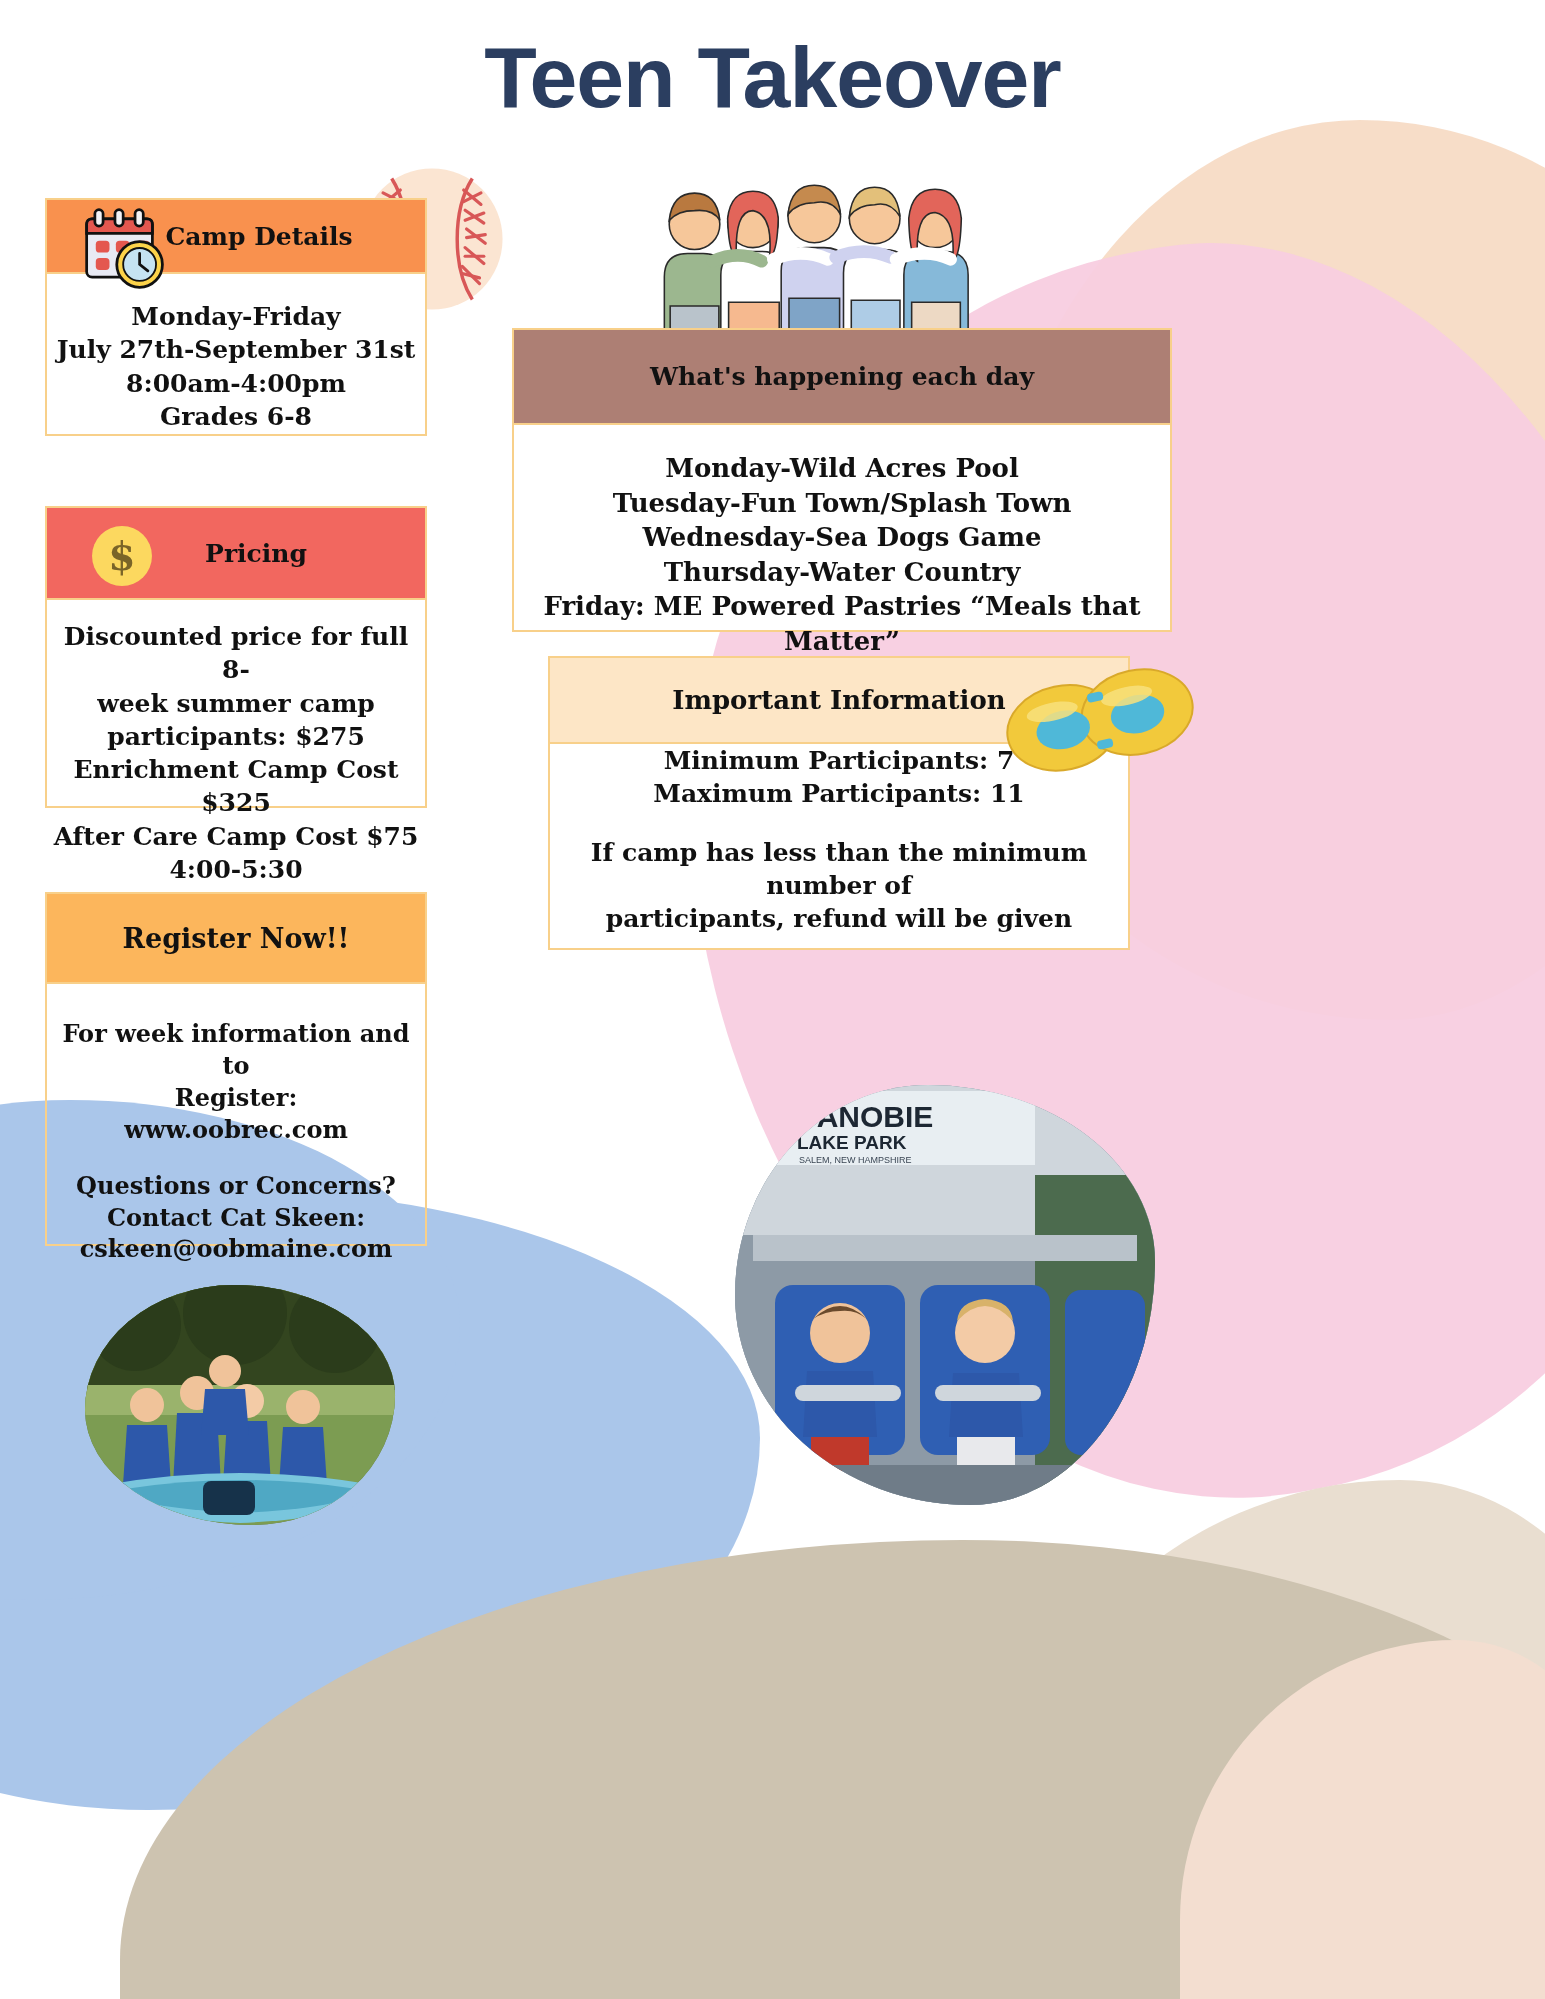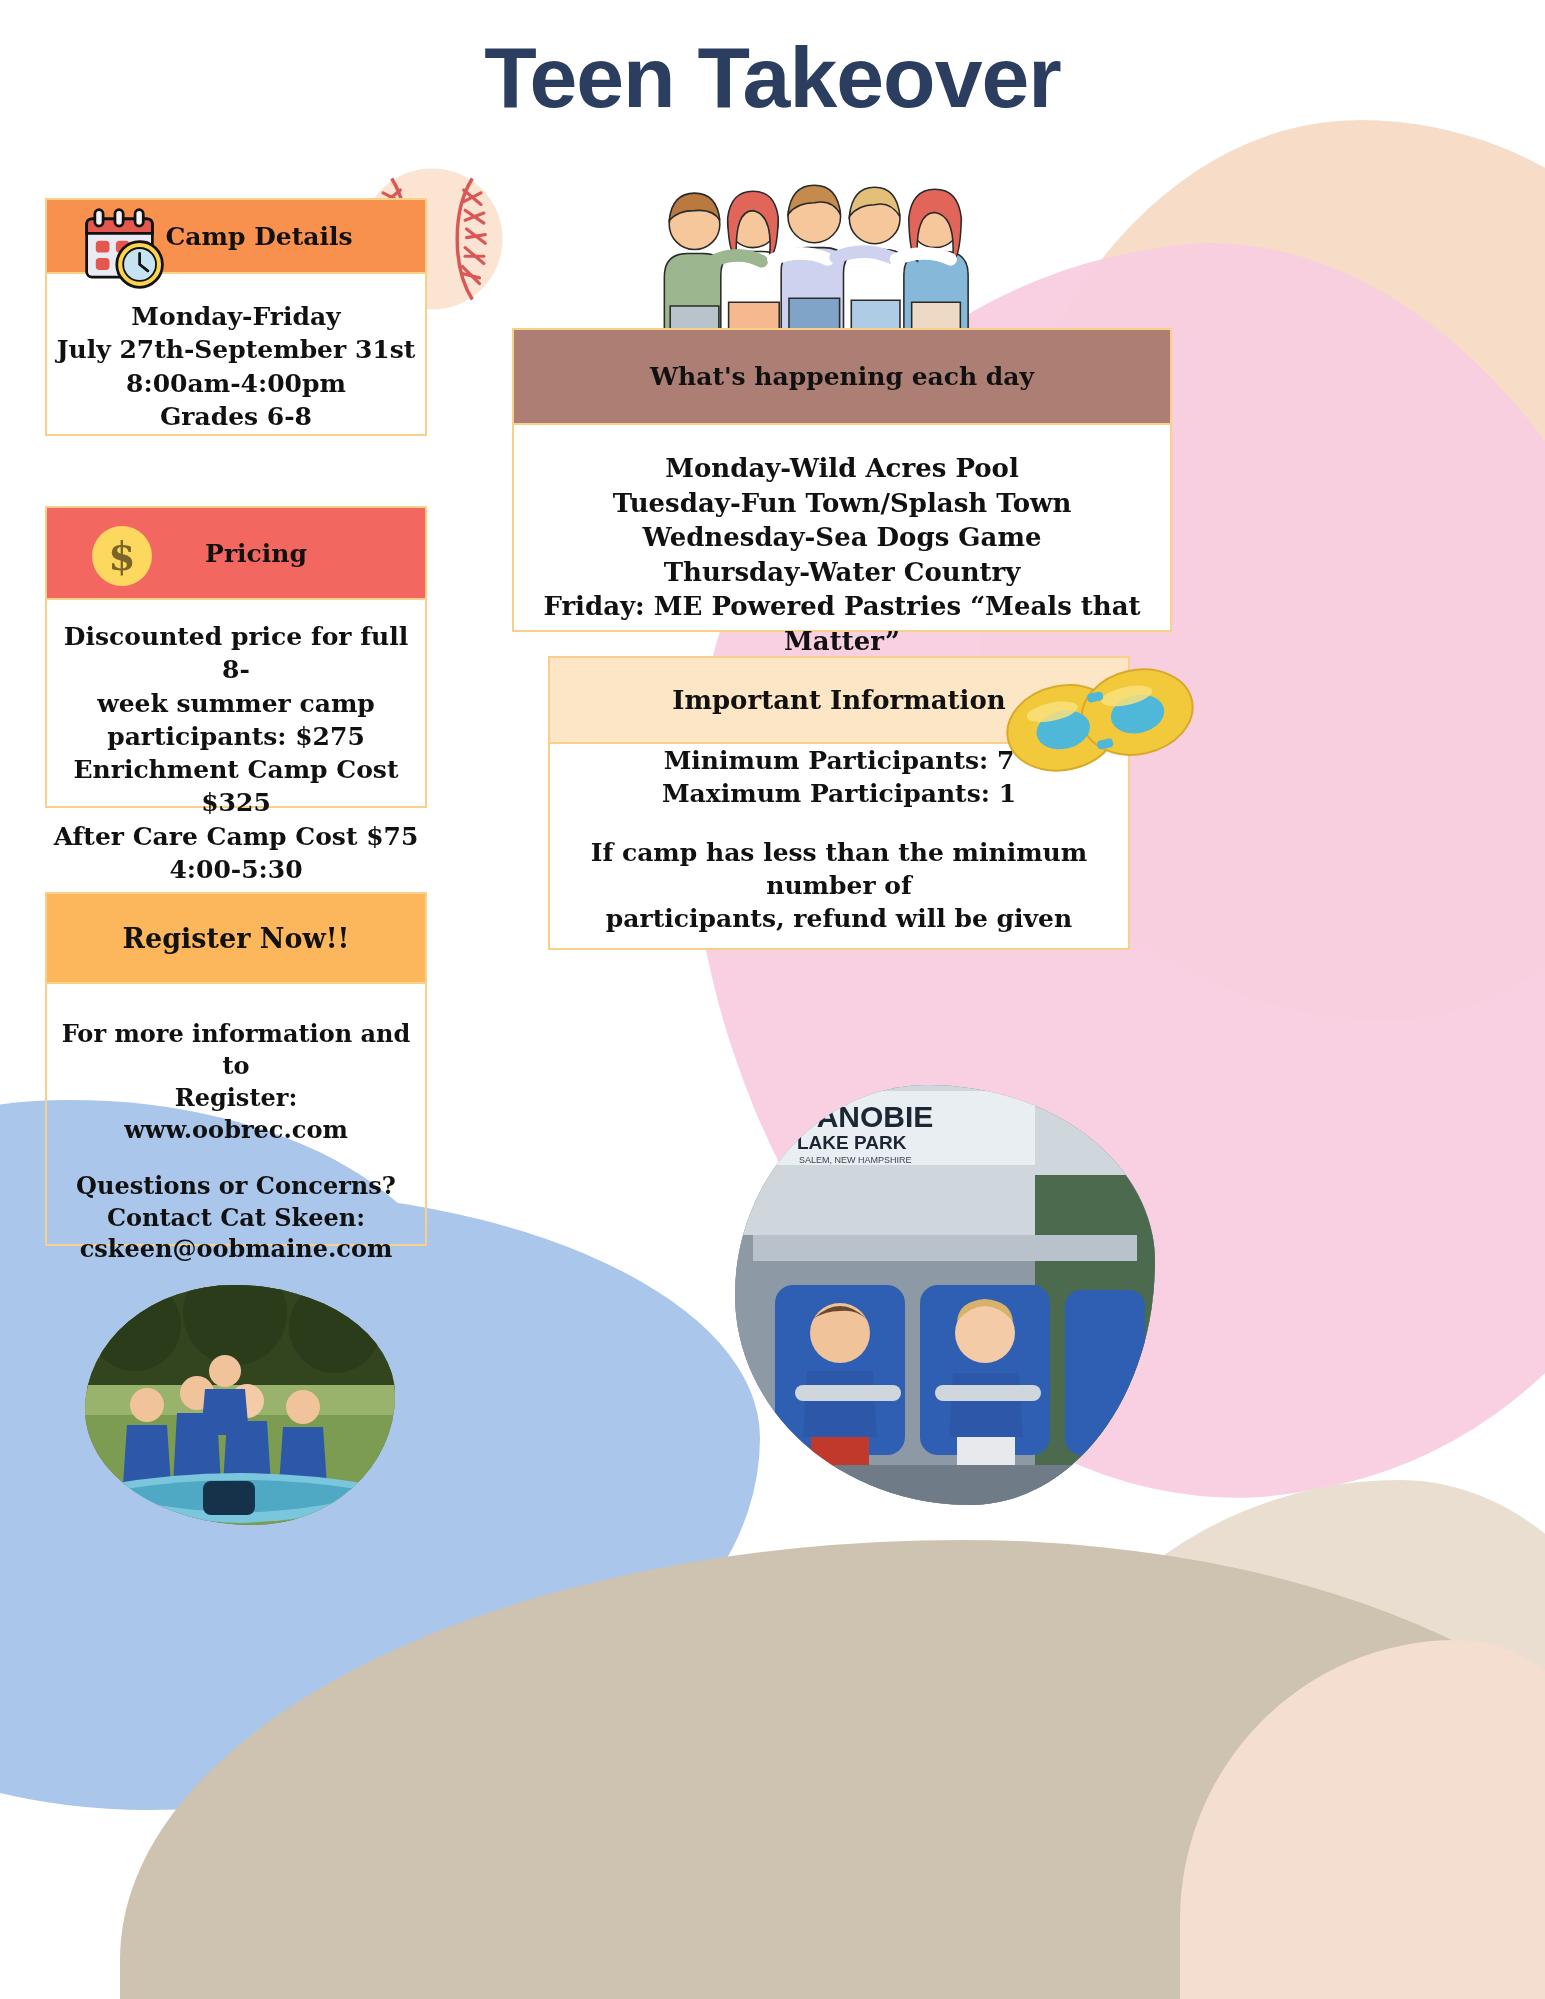--- a/index.html
+++ b/index.html
@@ -266,21 +266,21 @@
       <div class="line">After Care Camp Cost $75</div>
       <div class="line">4:00-5:30</div>
     </div>
   </div>
 
   <div class="card" id="register">
     <div class="card-head">
       <span class="head-title">Register Now!!</span>
     </div>
     <div class="card-body">
-      <div class="line">For more information and to</div>
+      <div class="line">For week information and to</div>
       <div class="line">Register:</div>
       <div class="line">www.oobrec.com</div>
       <div class="line spacer-line"></div>
       <div class="line">Questions or Concerns?</div>
       <div class="line">Contact Cat Skeen:</div>
       <div class="line">cskeen@oobmaine.com</div>
     </div>
   </div>
 
   <div class="card" id="schedule">
@@ -307,21 +307,21 @@
           <ellipse cx="138" cy="54" rx="27" ry="19" fill="#4fb8d8"></ellipse>
           <ellipse cx="55" cy="34" rx="26" ry="9" fill="#f8e07c" opacity=".85"></ellipse>
           <ellipse cx="131" cy="34" rx="26" ry="9" fill="#f8e07c" opacity=".85"></ellipse>
           <rect x="92" y="24" width="16" height="9" rx="4" fill="#4fb8d8"></rect>
           <rect x="92" y="72" width="16" height="9" rx="4" fill="#4fb8d8"></rect>
         </g>
       </svg>
     </div>
     <div class="card-body">
       <div class="line">Minimum Participants: 7</div>
-      <div class="line">Maximum Participants: 1</div>
+      <div class="line">Maximum Participants: 11</div>
       <div class="line spacer-line"></div>
       <div class="line">If camp has less than the minimum number of</div>
       <div class="line">participants, refund will be given</div>
     </div>
   </div>
 
   <div class="photo" id="photo-coaster">
     <svg viewBox="0 0 420 420" width="420" height="420">
       <rect width="420" height="420" fill="#9aa7b2"></rect>
       <rect x="0" y="0" width="420" height="150" fill="#cfd6dc"></rect>

